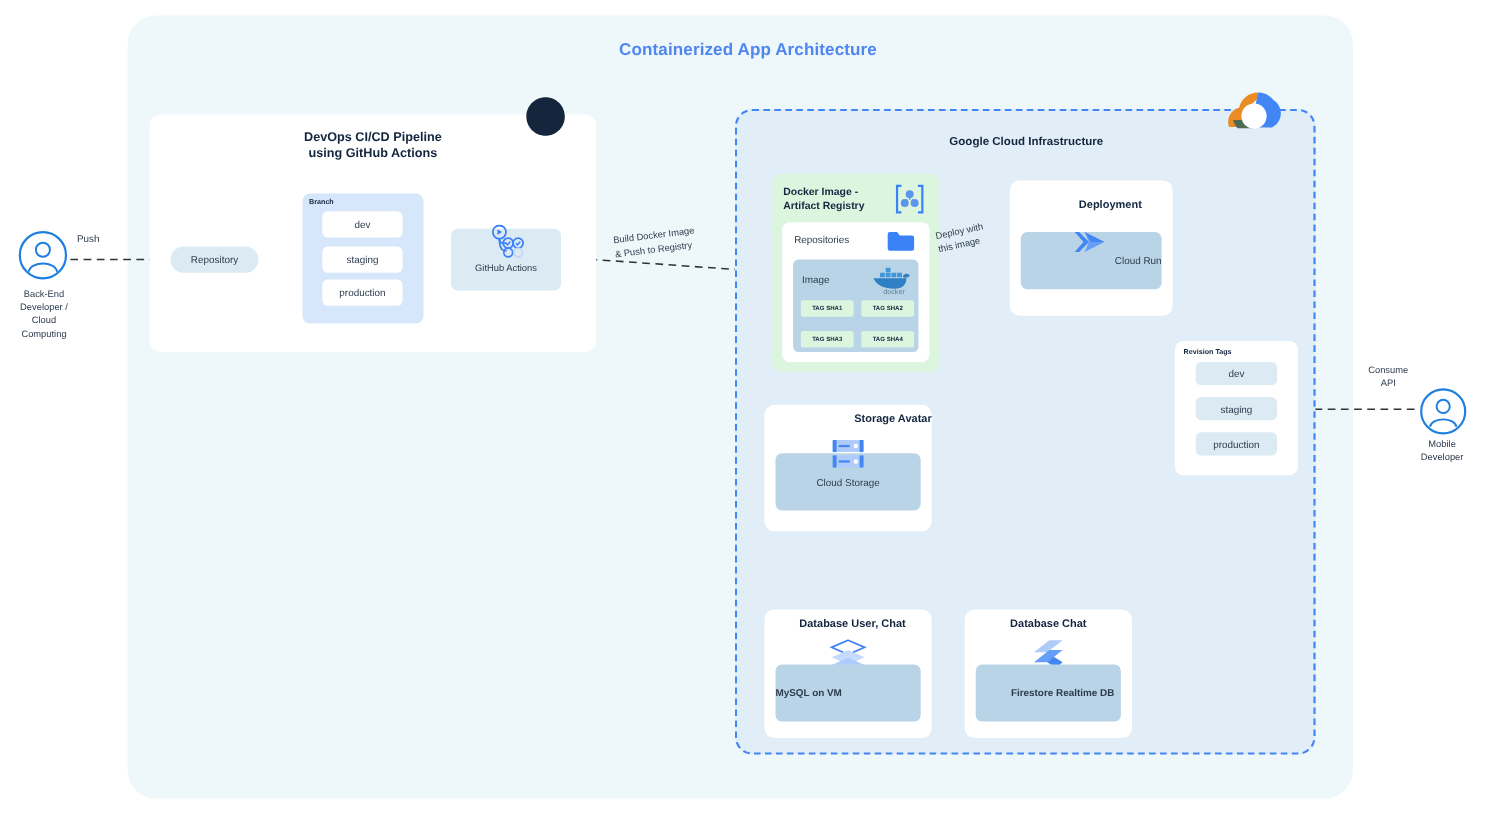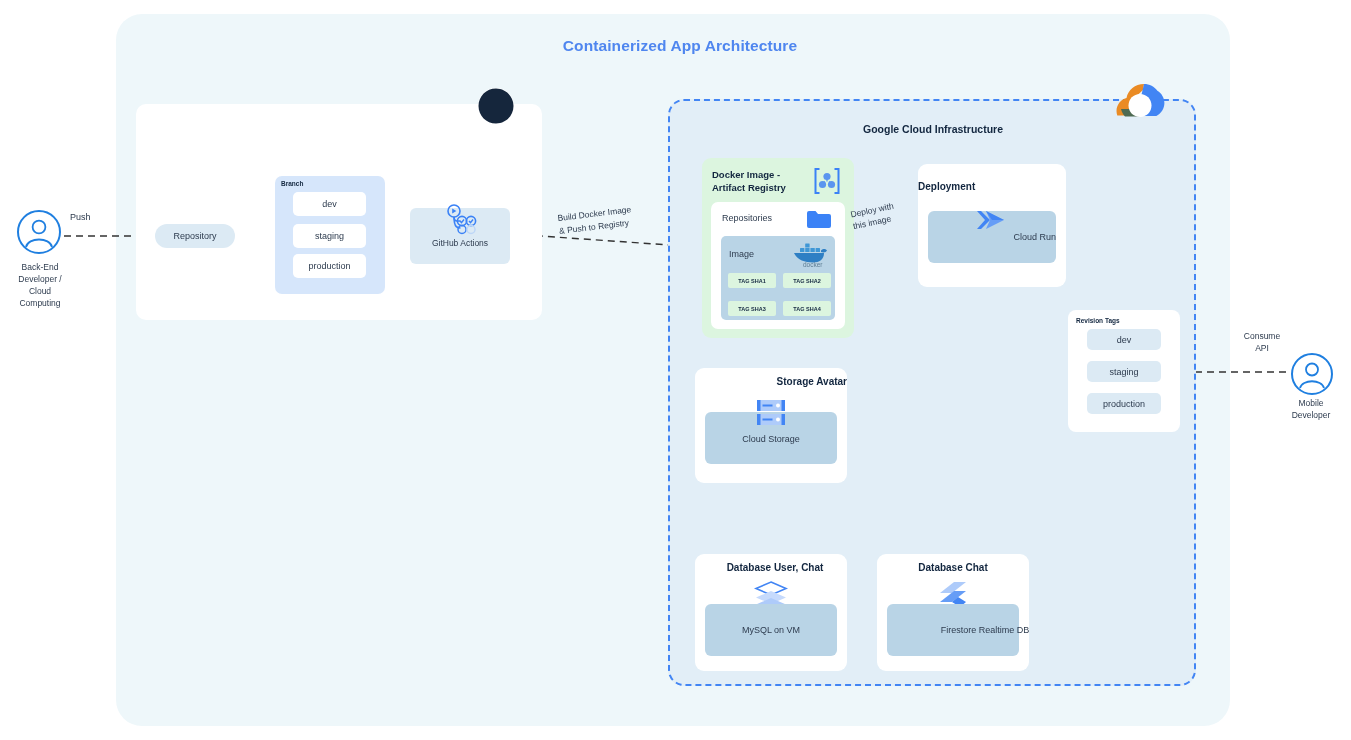--- a/index.html
+++ b/index.html
@@ -225,21 +225,21 @@
     position: absolute;
     left: 918px; top: 164px;
     width: 148px; height: 123px;
     background: #ffffff;
     border-radius: 9px;
   }
   #deployment-title {
     position: absolute;
     left: 918px; top: 181px;
     width: 120px;
-    text-align: left;
+    text-align: right;
     font-size: 10px;
     font-weight: bold;
     color: #12263f;
   }
   #cloudrun-box {
     position: absolute;
     left: 928px; top: 211px;
     width: 128px; height: 52px;
     background: #b9d4e6;
     border-radius: 6px;
@@ -383,23 +383,24 @@
     width: 132px; height: 52px;
     background: #b9d4e6;
     border-radius: 6px;
   }
   #db-box-0 { left: 705px; }
   #db-box-1 { left: 887px; }
   .db-label {
     position: absolute;
     top: 625px;
     width: 132px;
-    text-align: center;
-    font-size: 9px;
-    color: #2d3b4e;
+    text-align: left;
+    font-size: 9px;
+    color: #2d3b4e;
+    font-weight: bold;
   }
   #db-label-0 { left: 705px; }
   #db-label-1 { left: 919px; }
   #db-icon-0 { position: absolute; left: 753px; top: 580px; }
   #db-icon-1 { position: absolute; left: 935px; top: 580px; }
 
   #edges { position: absolute; left: 0; top: 0; }
 </style>
 </head>
 <body>
@@ -447,20 +448,24 @@
 
       <line x1="771" y1="520" x2="771" y2="489" marker-end="url(#arw)"></line>
 
       <line x1="771" y1="495" x2="771" y2="548" marker-end="url(#arw)"></line>
 
       <line x1="952" y1="520" x2="952" y2="548" marker-end="url(#arw)"></line>
     </g>
   </svg>
 
   <div id="devops-card"></div>
+  <div id="devops-title">
+    <div>DevOps CI/CD Pipeline</div>
+    <div>using GitHub Actions</div>
+  </div>
 
   <span id="github-logo">
     <svg width="38" height="38" viewBox="0 0 38 38">
       <circle cx="19" cy="19" r="18" fill="#fff"></circle>
       <path fill="#15263c" d="M19 1.5C9.3 1.5 1.5 9.3 1.5 19S9.3 36.5 19 36.5 36.5 28.7 36.5 19 28.7 1.5 19 1.5zm0 4.6c3.6 0 6.6.6 6.6.6 1.3.9 2 2.3 2 3.9 0 .6-.1 1.2-.2 1.7 1.2 1.3 1.9 3 1.9 5 0 7.1-4.3 8.7-8.4 9.1.7.6 1.2 1.7 1.2 3.4v5c0 .5.3 1.1 1.2.9C30.4 32.6 35 26.3 35 19c0-8.8-7.2-16-16-16S3 10.2 3 19c0 7.3 4.6 13.6 11.7 15.7.9.2 1.2-.4 1.2-.9v-3.2c-4.7 1-5.7-2.3-5.7-2.3-.8-2-1.9-2.5-1.9-2.5-1.5-1 .1-1 .1-1 1.7.1 2.6 1.7 2.6 1.7 1.5 2.6 4 1.8 5 1.4.1-1.1.6-1.8 1-2.2-3.9-.4-8.1-2-8.1-9.1 0-2 .7-3.7 1.9-5-.2-.5-.8-2.4.2-5 0 0 1.5-.5 5 1.9 1.5-.4 3-.6 4.6-.6z"></path>
     </svg>
   </span>
 
   <div id="repository-box">Repository</div>
 

